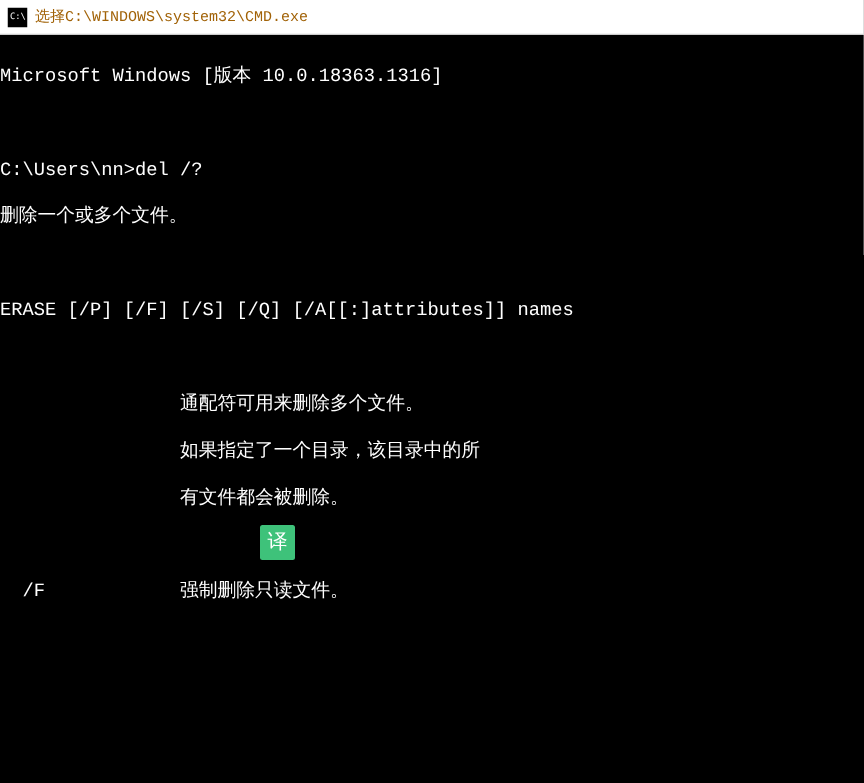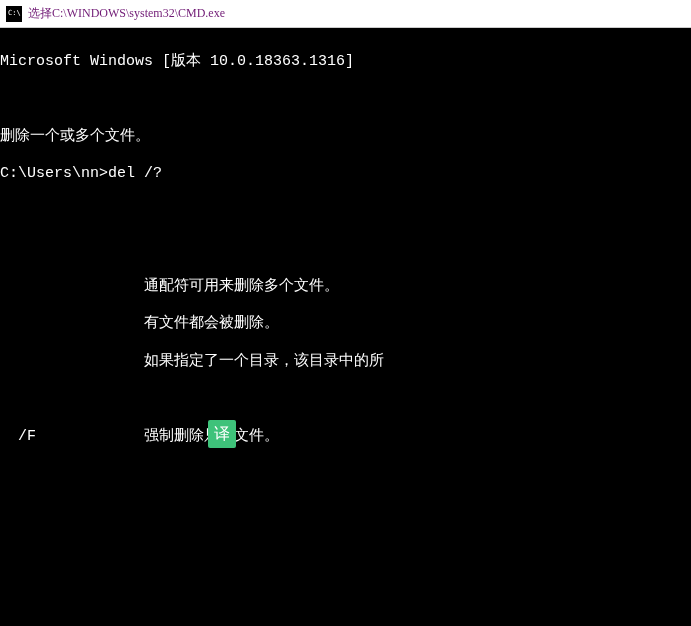--- a/index.html
+++ b/index.html
@@ -28,22 +28,22 @@
       display: flex;
       align-items: center;
       justify-content: center;
     }
     .titlebar-icon svg {
       width: 16px;
       height: 16px;
     }
     .titlebar-text {
       font-size: 12px;
-      font-family: Liberation Serif, serif;
-      color: #701a75;
+      font-family: Liberation Mono, monospace;
+      color: #a16207;
     }
     .terminal {
       background: #000000;
       color: #ffffff;
       width: 100%;
       height: calc(100% - 28px);
       padding: 6px 0 0 0;
       font-size: 15px;
       line-height: 1.25;
       white-space: pre;
@@ -80,27 +80,28 @@
       <rect x="1" y="1" width="14" height="14" fill="#000"></rect>
       <text x="2" y="9" font-size="7" fill="#fff" font-family="monospace">C:\</text>
     </svg>
   </span>
   <span class="titlebar-text">选择C:\WINDOWS\system32\CMD.exe</span>
 </div>
 
 <div class="terminal">
 <div class="line">Microsoft Windows [版本 10.0.18363.1316]</div>
 <div class="line"> </div>
+<div class="line">C:\Users\nn&gt;del /?</div>
 <div class="line">删除一个或多个文件。</div>
-<div class="line">C:\Users\nn&gt;del /?</div>
 <div class="line"> </div>
+<div class="line">ERASE [/P] [/F] [/S] [/Q] [/A[[:]attributes]] names</div>
 <div class="line"> </div>
 <div class="line">                通配符可用来删除多个文件。</div>
+<div class="line">                如果指定了一个目录，该目录中的所</div>
 <div class="line">                有文件都会被删除。</div>
-<div class="line">                如果指定了一个目录，该目录中的所</div>
 <div class="line"> </div>
 <div class="line">  /F            强制删除只读文件。</div>
 
 
 
 
 
 
 
 

